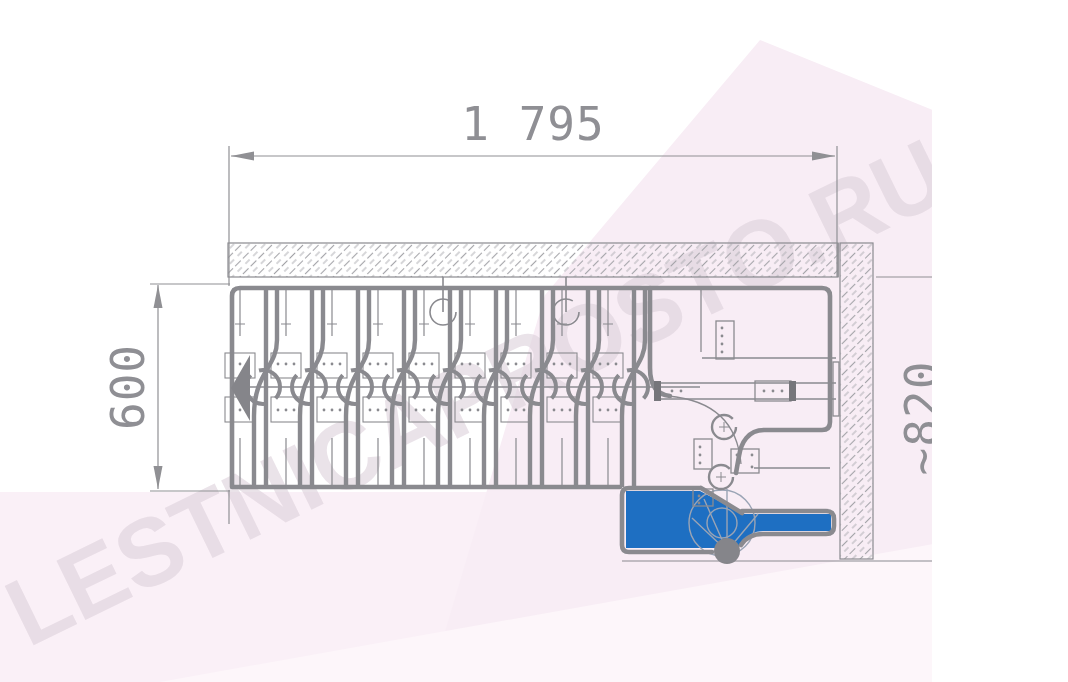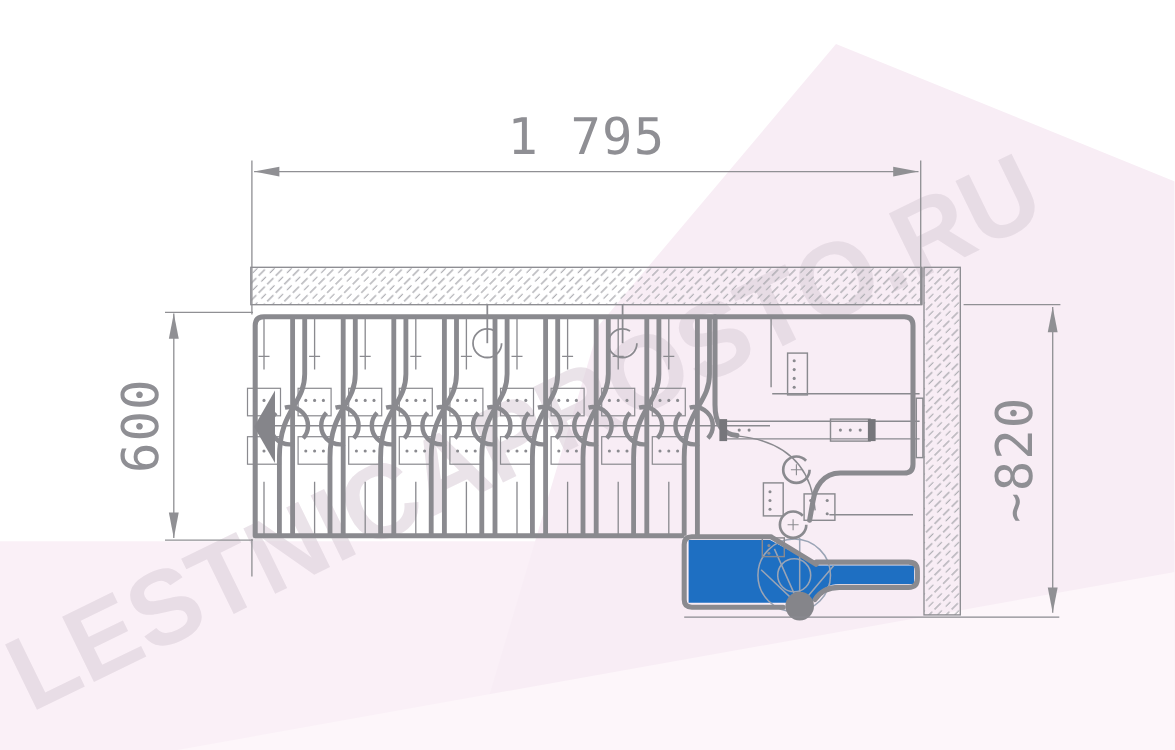--- a/index.html
+++ b/index.html
@@ -1,16 +1,16 @@
 <!DOCTYPE html>
 <html><head>
 <meta charset="utf-8">
 <style>
   html,body{margin:0;padding:0;background:#ffffff;}
-  .canvas{position:relative;width:1068px;height:682px;background:#ffffff;overflow:hidden;
+  .canvas{position:relative;width:932px;height:682px;background:#ffffff;overflow:hidden;
           font-family:"DejaVu Sans Mono","Liberation Mono",monospace;}
   svg{display:block}
   .dim-text{font-family:"DejaVu Sans Mono","Liberation Mono",monospace;fill:#8f8f94;font-size:46px;letter-spacing:1px;}
   .wm{font-family:"Liberation Sans","DejaVu Sans",sans-serif;font-weight:bold;fill:#ded2dc;opacity:.62;}
 </style>
 </head>
 <body>
 
 <div class="canvas">
 <svg width="1068" height="682" viewBox="0 0 1068 682">

